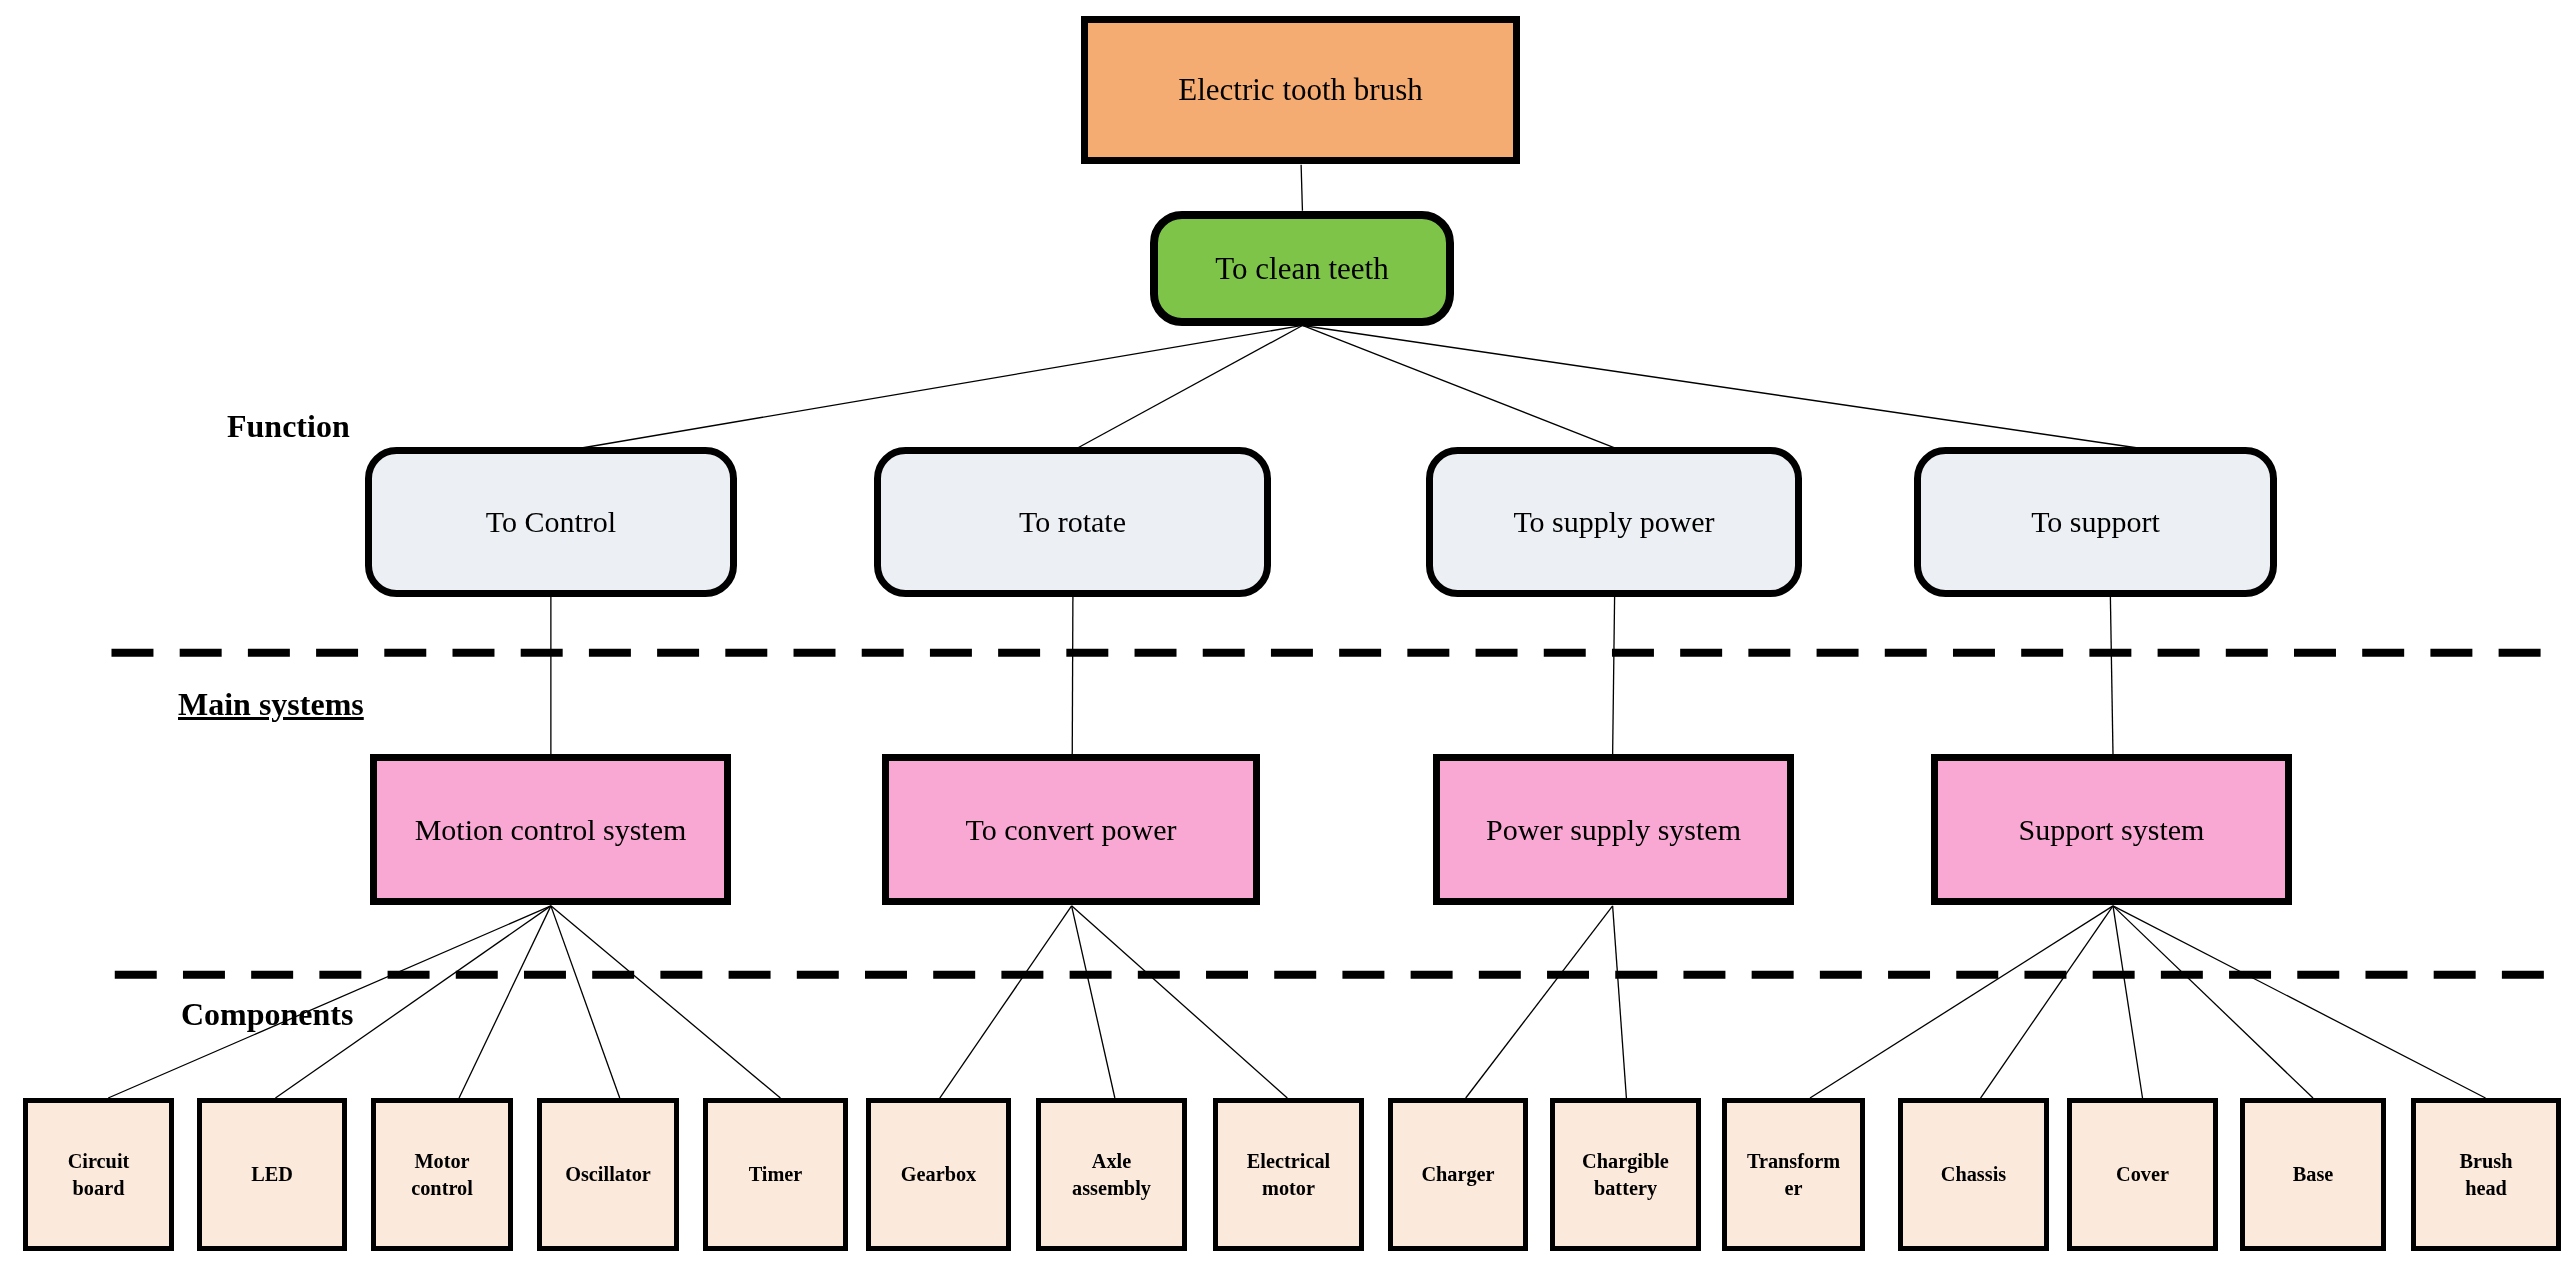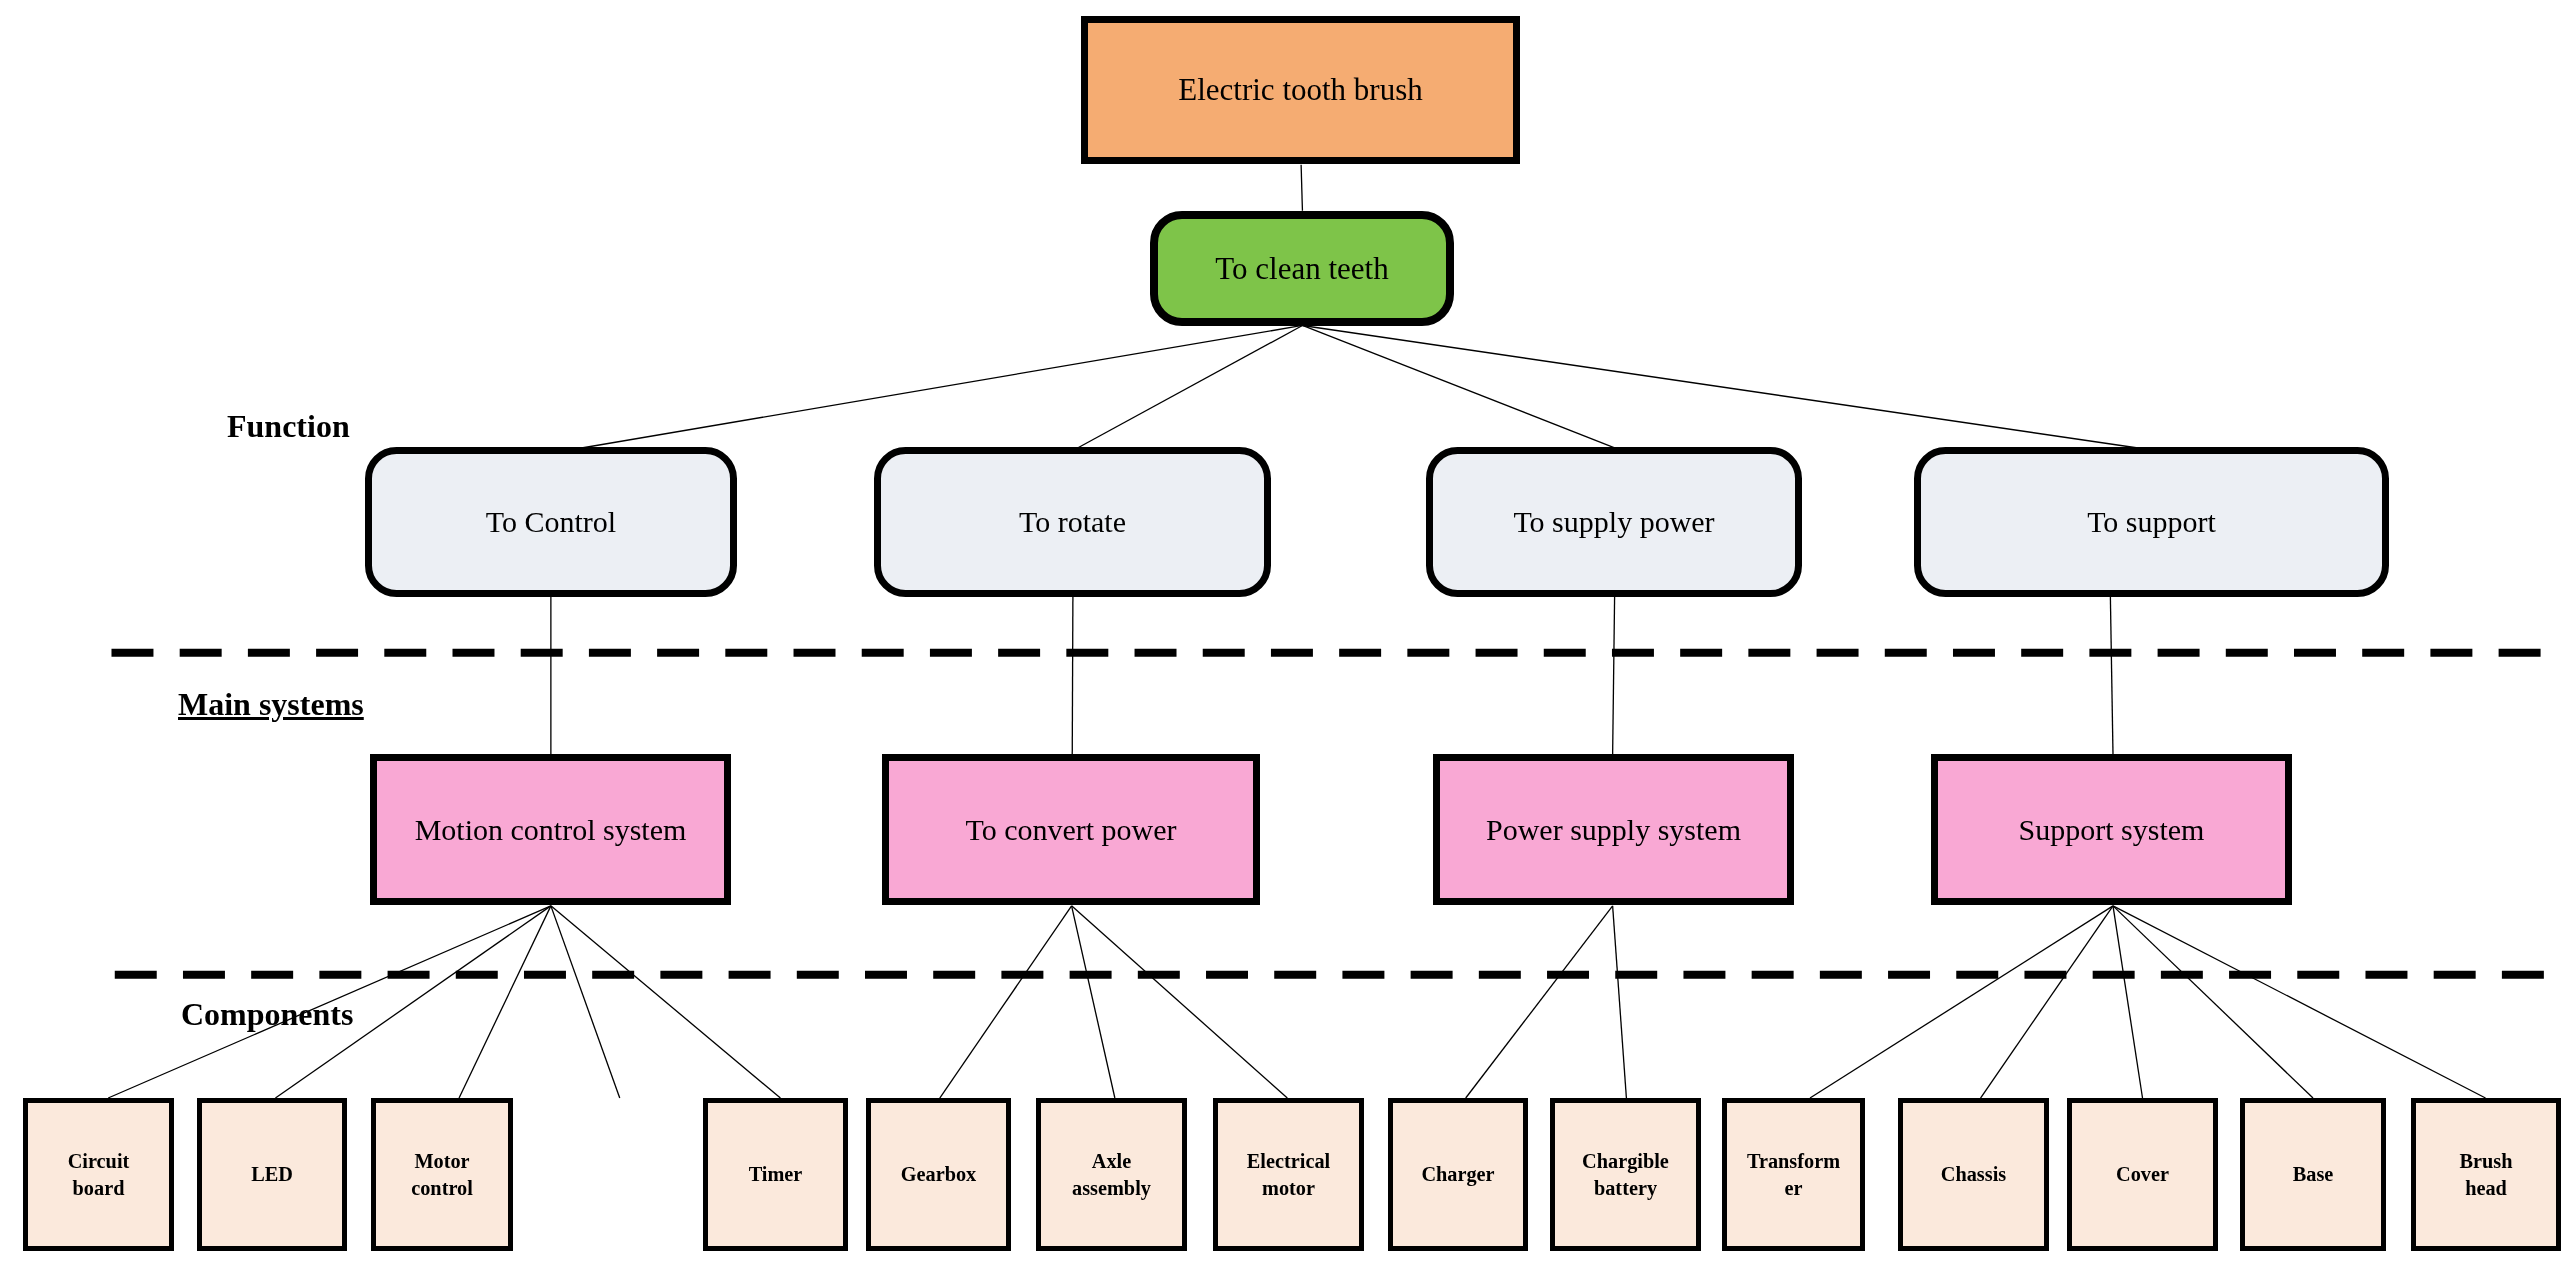--- a/index.html
+++ b/index.html
@@ -109,32 +109,33 @@
   <div class="row-label" style="left:178px; top:686px;text-decoration:underline;">Main systems</div>
   <div class="row-label" style="left:181px; top:996px;">Components</div>
 
   <div class="node root-node" style="left:1081px; top:16.4px; width:439px; height:148px;">Electric tooth brush</div>
 
   <div class="node main-fn-node" style="left:1150px; top:211px; width:304px; height:115px;">To clean teeth</div>
 
   <div class="node fn-node" style="left:365px;  top:447px; width:372px; height:150px;">To Control</div>
   <div class="node fn-node" style="left:874px; top:447px; width:397px; height:150px;">To rotate</div>
   <div class="node fn-node" style="left:1426px; top:447px; width:376px; height:150px;">To supply power</div>
-  <div class="node fn-node" style="left:1914px; top:447px; width:475px; height:150px;">To support</div>
+  <div class="node fn-node" style="left:1914px; top:447px; width:363px; height:150px;">To support</div>
 
   <div class="node sys-node" style="left:370px;  top:754px; width:361px; height:151px;">Motion control system</div>
   <div class="node sys-node" style="left:882px; top:754px; width:378px; height:151px;">To convert power</div>
   <div class="node sys-node" style="left:1433px; top:754px; width:361px; height:151px;">Power supply system</div>
   <div class="node sys-node" style="left:1931px; top:754px; width:361px; height:151px;">Support system</div>
 
   <div class="node comp-node" style="left:23px;   top:1098px; width:151px; height:153px;">Circuit
 board</div>
   <div class="node comp-node" style="left:197px;  top:1098px; width:150px; height:153px;">LED</div>
   <div class="node comp-node" style="left:371px;  top:1098px; width:142px; height:153px;">Motor
 control</div>
+  <div class="node comp-node" style="left:537px;  top:1098px; width:142px; height:153px;">Oscillator</div>
   <div class="node comp-node" style="left:703px; top:1098px; width:145px; height:153px;">Timer</div>
   <div class="node comp-node" style="left:866px; top:1098px; width:145px; height:153px;">Gearbox</div>
   <div class="node comp-node" style="left:1036px; top:1098px; width:151px; height:153px;">Axle
 assembly</div>
   <div class="node comp-node" style="left:1213px; top:1098px; width:151px; height:153px;">Electrical
 motor</div>
   <div class="node comp-node" style="left:1388px; top:1098px; width:140px; height:153px;">Charger</div>
   <div class="node comp-node" style="left:1550px; top:1098px; width:151px; height:153px;">Chargible
 battery</div>
   <div class="node comp-node" style="left:1722px; top:1098px; width:143px; height:153px;">Transform

